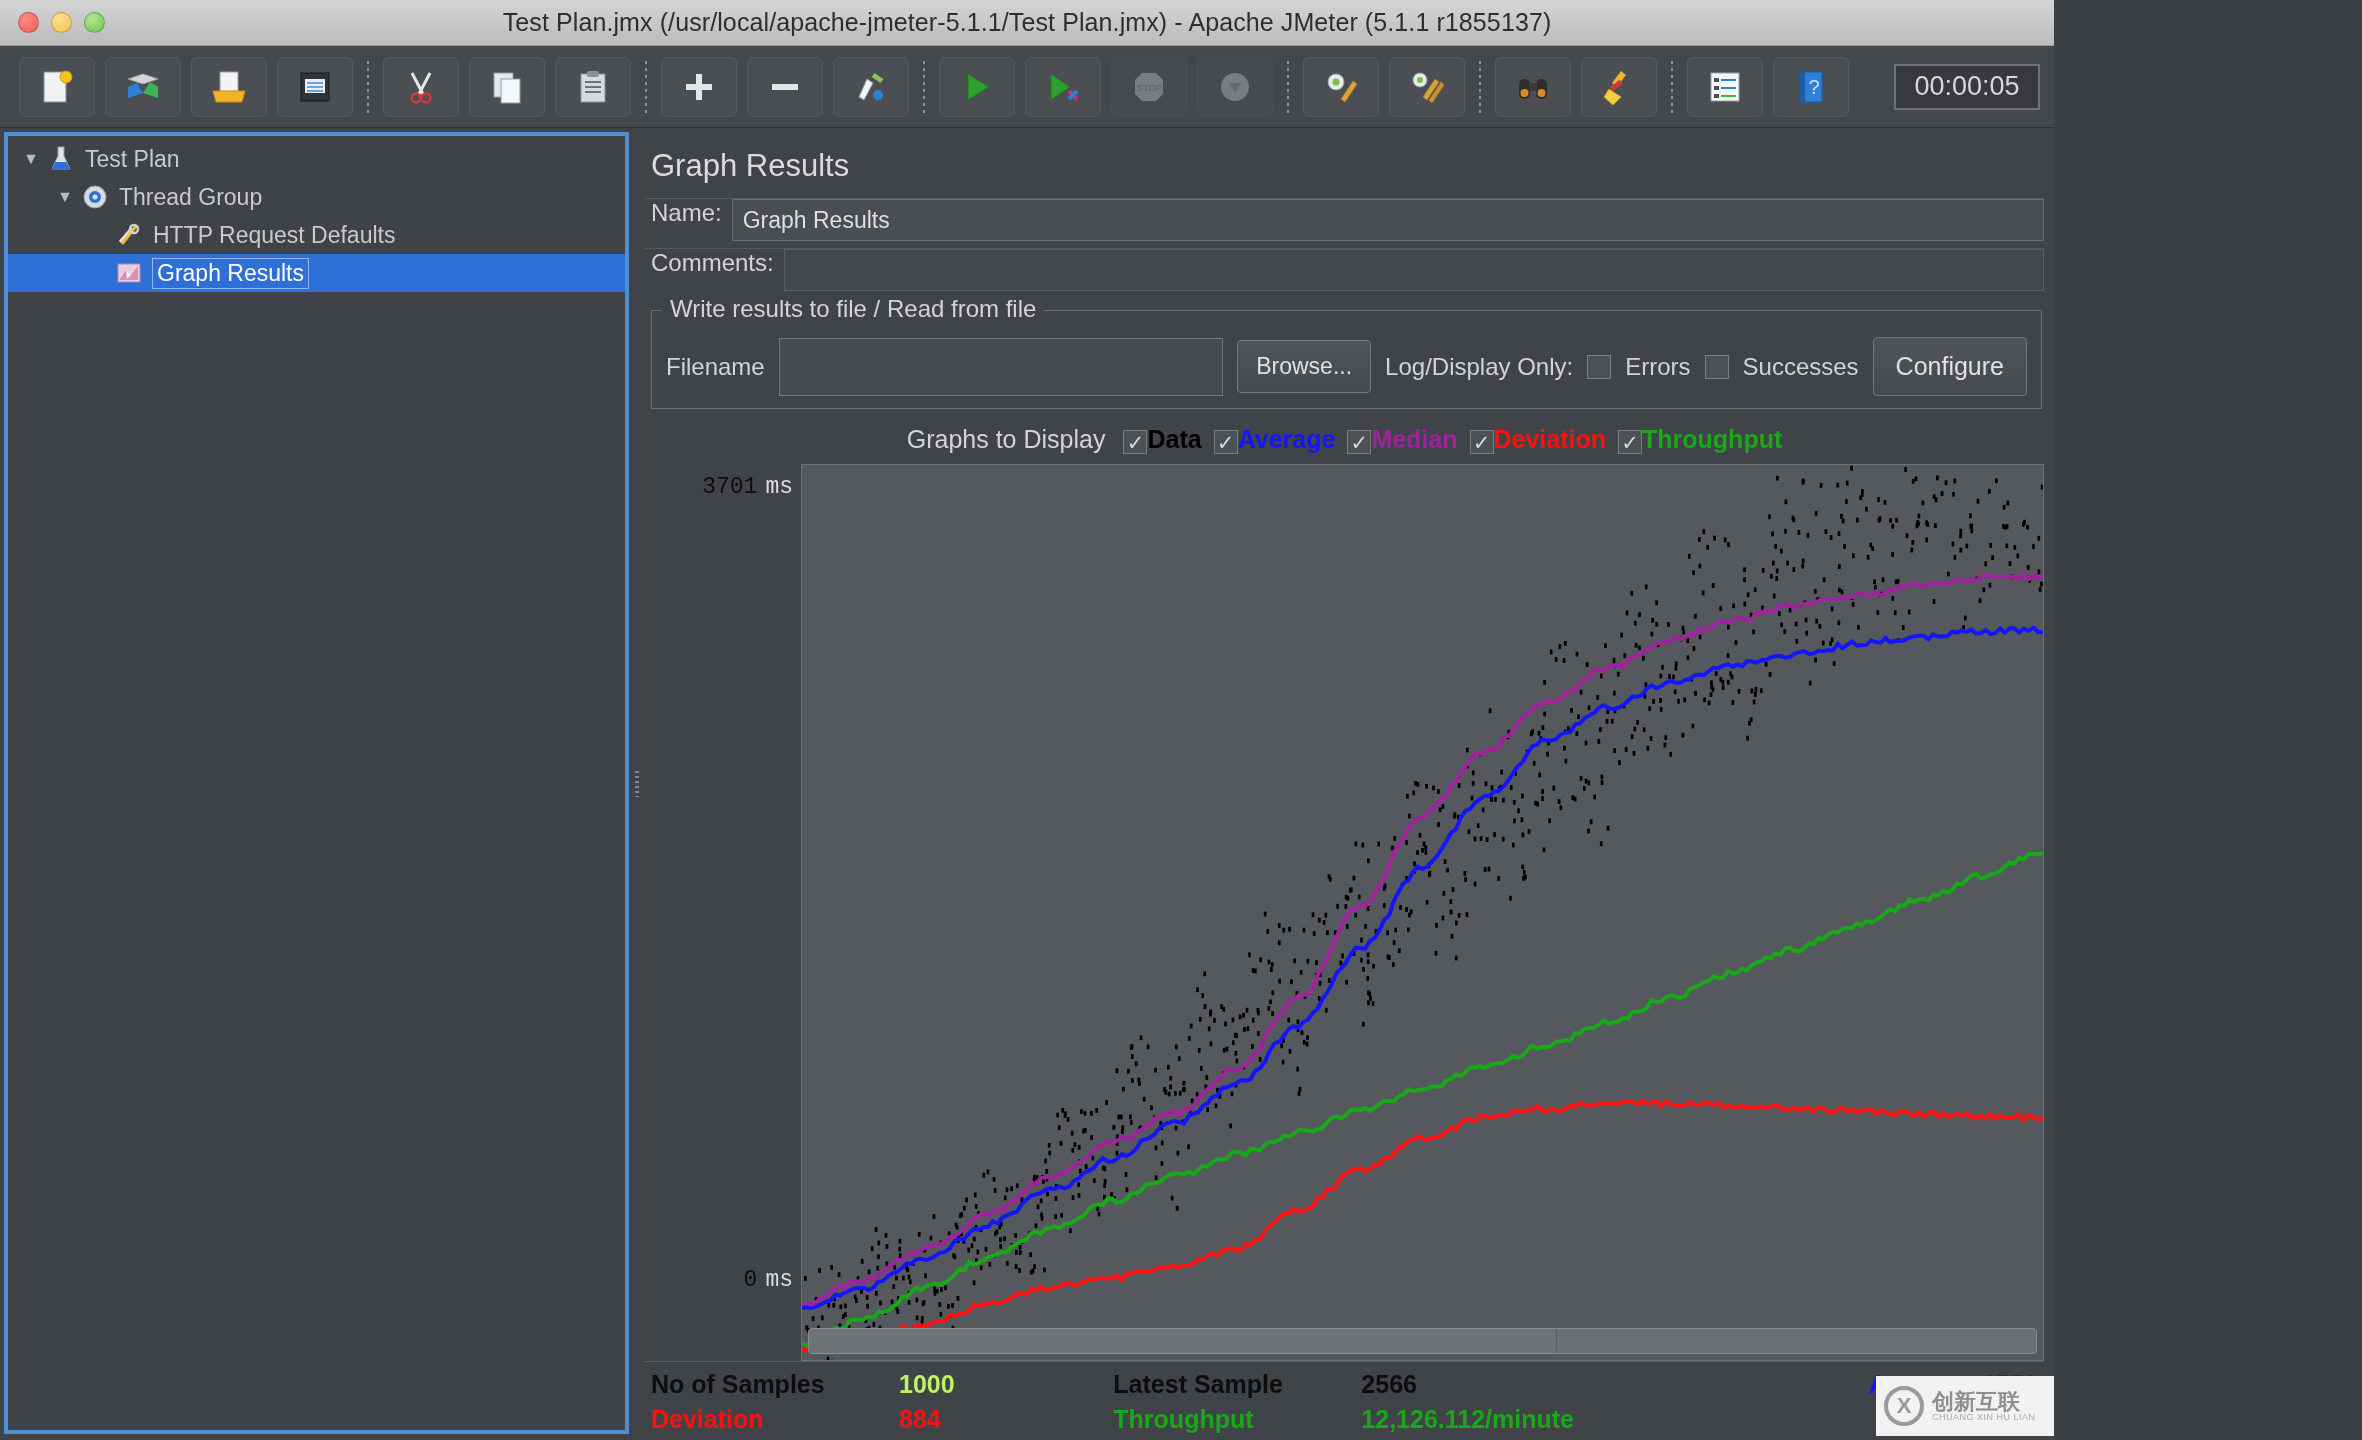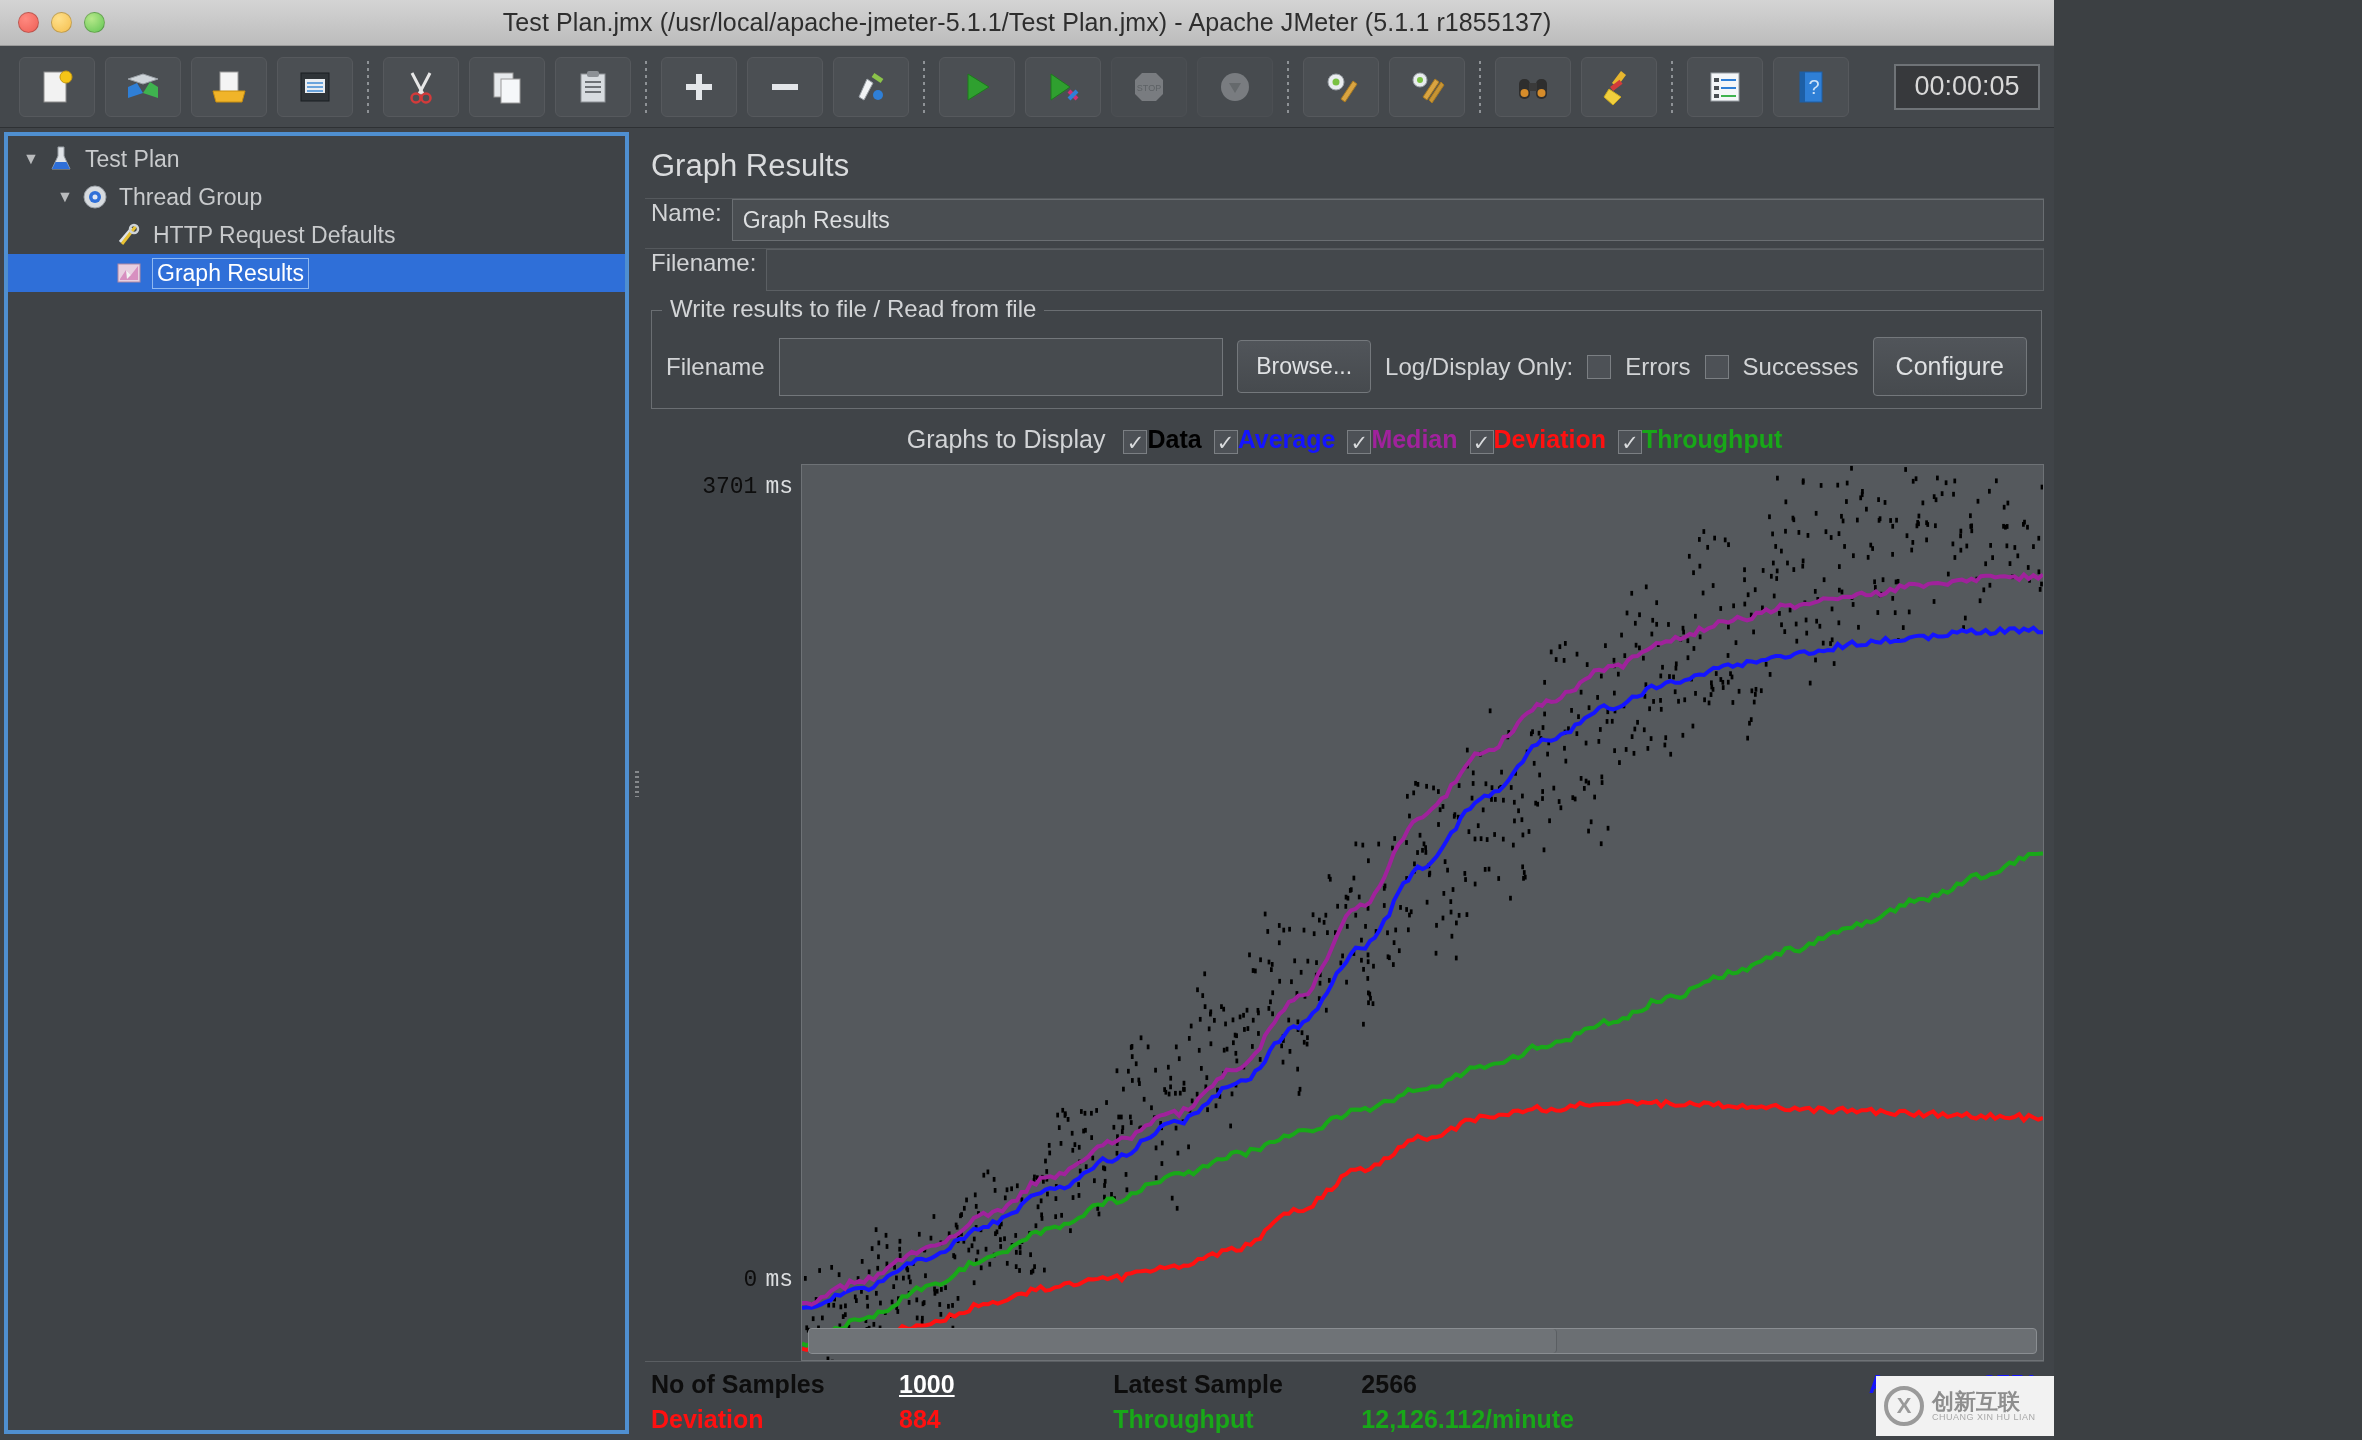--- a/index.html
+++ b/index.html
@@ -494,21 +494,21 @@
     <div class="main">
 
       <div class="panel-title">Graph Results</div>
 
       <div class="row-field">
         <span class="row-label">Name:</span>
         <div class="textfield">Graph Results</div>
       </div>
 
       <div class="row-field">
-        <span class="row-label">Filename:</span>
+        <span class="row-label">Comments:</span>
         <div class="textfield plain"></div>
       </div>
 
       <div class="fieldset">
         <span class="legend">Write results to file / Read from file</span>
         <div class="fs-row">
           <span class="lbl-inline">Filename</span>
           <div class="filename-input" placeholder=""></div>
           <div class="btn">Browse...</div>
           <span class="lbl-inline">Log/Display Only:</span>
@@ -1423,21 +1423,21 @@
             </svg>
           <div class="hscroll">
             <div class="thumb" id="scroll-thumb" style="width: 61%;"></div>
           </div>
         </div>
       </div>
 
       <div class="stats">
         <div class="stat">
           <span class="k" id="sk0" style="color: rgb(13, 13, 13);">No of Samples</span>
-          <span class="v" id="sv0" style="color: #ffffff; text-decoration: underline;">1000</span>
+          <span class="v" id="sv0" style="color: #bef264;">1000</span>
         </div>
         <div class="stat">
           <span class="k" id="sk1" style="color: rgb(13, 13, 13);">Latest Sample</span>
           <span class="v" id="sv1" style="color: rgb(13, 13, 13);">2566</span>
         </div>
         <div class="stat right">
           <span class="k" id="sk2" style="color: rgb(20, 20, 255);">Average</span>
           <span class="v" id="sv2" style="color: rgb(20, 20, 255);">2751</span>
         </div>
         <div class="stat">

